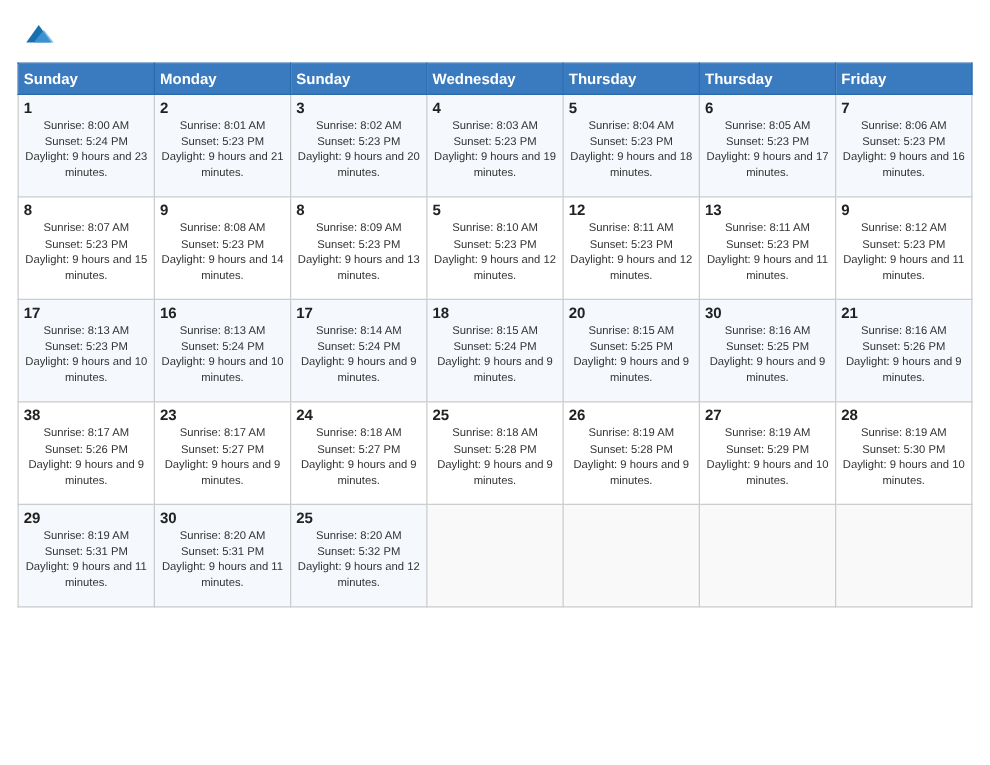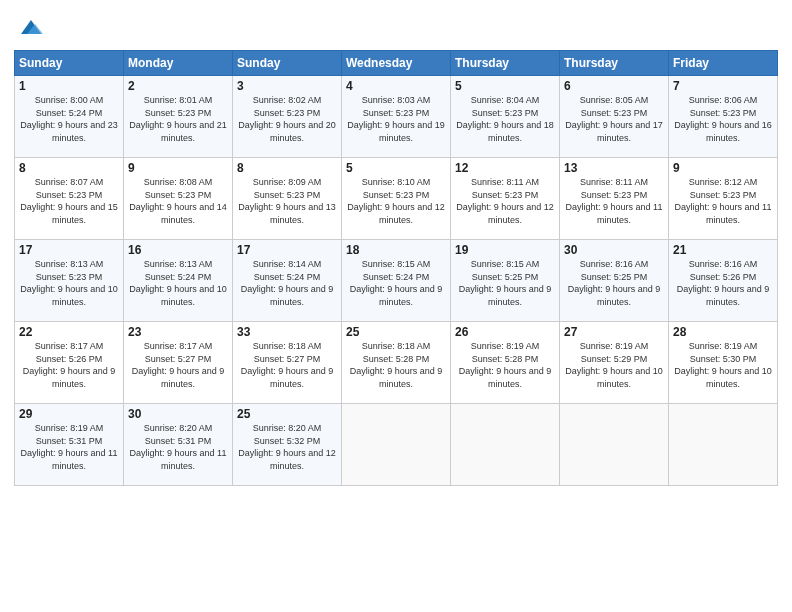--- a/index.html
+++ b/index.html
@@ -198,43 +198,43 @@
           </td>
           <td>
             <span class="day-num">17</span>
             <div class="day-info">Sunrise: 8:14 AM<br>Sunset: 5:24 PM<br>Daylight: 9 hours and 9 minutes.</div>
           </td>
           <td>
             <span class="day-num">18</span>
             <div class="day-info">Sunrise: 8:15 AM<br>Sunset: 5:24 PM<br>Daylight: 9 hours and 9 minutes.</div>
           </td>
           <td>
-            <span class="day-num">19</span>
+            <span class="day-num">20</span>
             <div class="day-info">Sunrise: 8:15 AM<br>Sunset: 5:25 PM<br>Daylight: 9 hours and 9 minutes.</div>
           </td>
           <td>
             <span class="day-num">30</span>
             <div class="day-info">Sunrise: 8:16 AM<br>Sunset: 5:25 PM<br>Daylight: 9 hours and 9 minutes.</div>
           </td>
           <td>
             <span class="day-num">21</span>
             <div class="day-info">Sunrise: 8:16 AM<br>Sunset: 5:26 PM<br>Daylight: 9 hours and 9 minutes.</div>
           </td>
         </tr>
         <tr>
           <td>
-            <span class="day-num">22</span>
+            <span class="day-num">38</span>
             <div class="day-info">Sunrise: 8:17 AM<br>Sunset: 5:26 PM<br>Daylight: 9 hours and 9 minutes.</div>
           </td>
           <td>
             <span class="day-num">23</span>
             <div class="day-info">Sunrise: 8:17 AM<br>Sunset: 5:27 PM<br>Daylight: 9 hours and 9 minutes.</div>
           </td>
           <td>
-            <span class="day-num">33</span>
+            <span class="day-num">24</span>
             <div class="day-info">Sunrise: 8:18 AM<br>Sunset: 5:27 PM<br>Daylight: 9 hours and 9 minutes.</div>
           </td>
           <td>
             <span class="day-num">25</span>
             <div class="day-info">Sunrise: 8:18 AM<br>Sunset: 5:28 PM<br>Daylight: 9 hours and 9 minutes.</div>
           </td>
           <td>
             <span class="day-num">26</span>
             <div class="day-info">Sunrise: 8:19 AM<br>Sunset: 5:28 PM<br>Daylight: 9 hours and 9 minutes.</div>
           </td>

